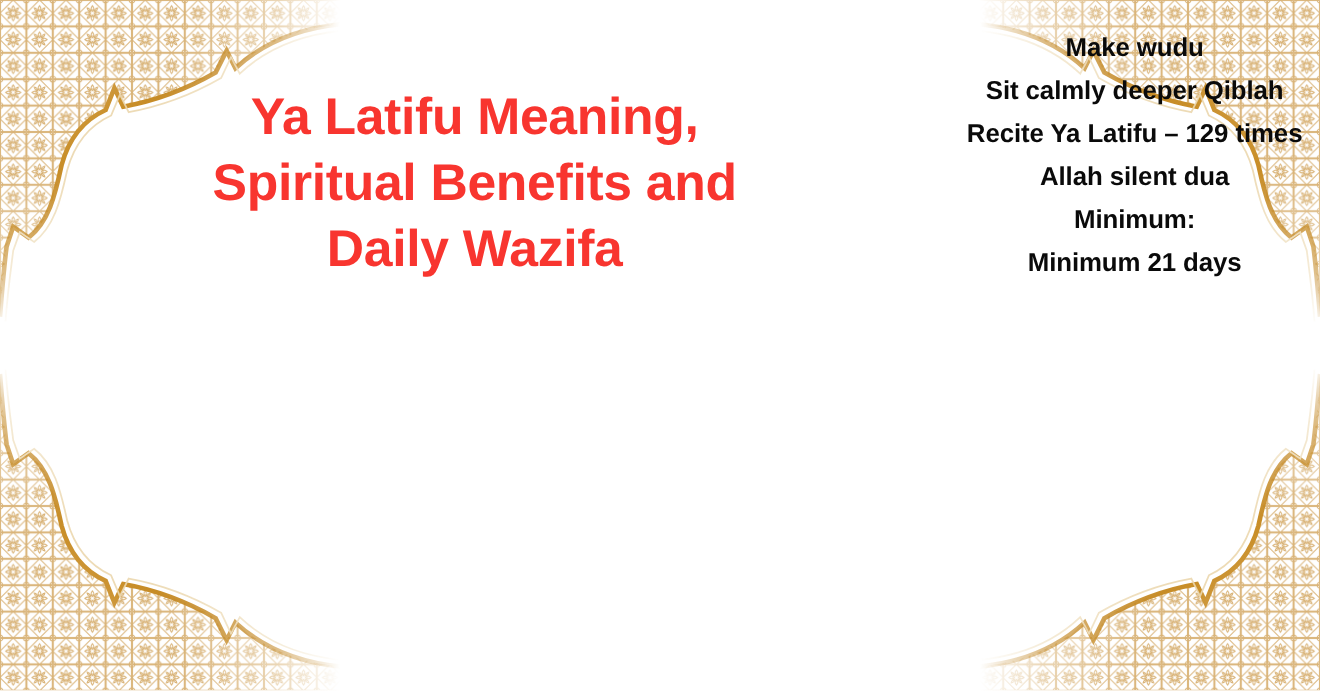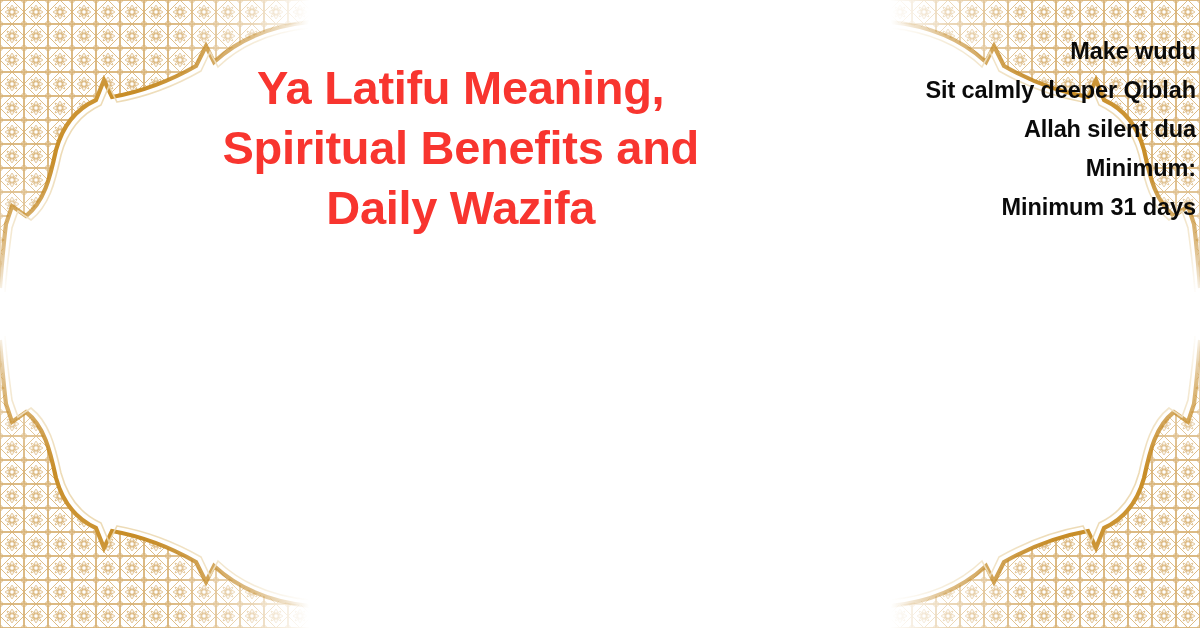--- a/index.html
+++ b/index.html
@@ -48,24 +48,24 @@
     font-size: 47px;
     line-height: 1.28;
     font-weight: 700;
     letter-spacing: -0.3px;
     color: #F8352F;
     margin-top: 58px;
     max-width: 700px;
   }
 
   .body-list {
-    margin: 4px;
+    margin: 16px;
     padding: 0;
     list-style: none;
-    text-align: right;
+    text-align: center;
     margin-top: 24px;
   }
   .body-list li {
     font-size: 23.5px;
     line-height: 39px;
     font-weight: 700;
     color: #0a0a0a;
     letter-spacing: -0.1px;
     white-space: nowrap;
   }
@@ -218,19 +218,20 @@
     </svg>
   </div>
 
   <div class="content">
 
     <h1 class="title">Ya Latifu Meaning, Spiritual Benefits and Daily Wazifa</h1>
 
     <ul class="body-list">
       <li>Make wudu</li>
       <li>Sit calmly deeper Qiblah</li>
+      <li>Recite Ya Latifu – 129 times</li>
       <li>Allah silent dua</li>
       <li>Minimum:</li>
-      <li>Minimum 31 days</li>
+      <li>Minimum 21 days</li>
     </ul>
 
   </div>
 </div>
 
 </body></html>

